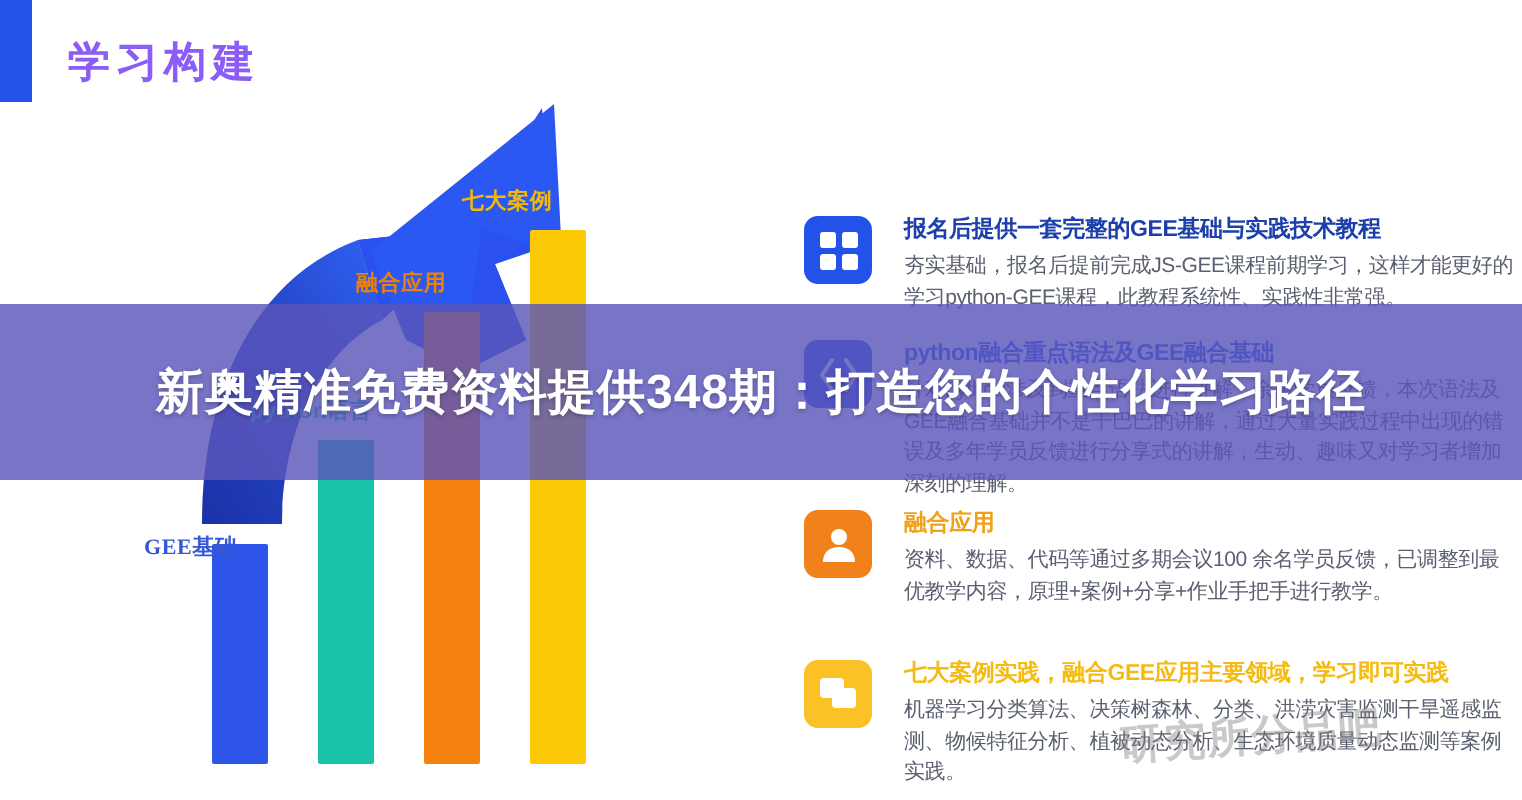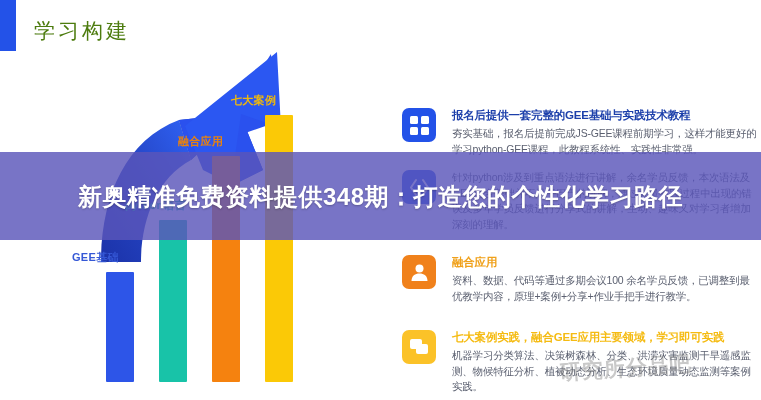--- a/index.html
+++ b/index.html
@@ -9,21 +9,21 @@
     background:#ffffff;
   }
   #stage{position:relative;width:761px;height:400px;overflow:hidden;background:#fff;}
 
   
   .hdr-accent{
     position:absolute;left:0;top:0;width:16px;height:51px;background:#2352e8;
   }
   .hdr-title{
     position:absolute;left:34px;top:17px;
-    font-size:21px;font-weight:normal;color:#4d7c0f;letter-spacing:3px;
+    font-size:21px;font-weight:bold;color:#8b5cf6;letter-spacing:3px;
     white-space:nowrap;
   }
 
   
   #chart{position:absolute;left:0;top:0;width:400px;height:400px;}
   .bar{position:absolute;bottom:18px;width:28px;border-radius:1px;}
   .bar-label{
     position:absolute;font-size:11px;font-weight:bold;white-space:nowrap;
     letter-spacing:.3px;
   }
@@ -88,21 +88,21 @@
       </defs>
       <path d="M6,214 C6,150 30,92 84,72 L96,112 C62,130 46,172 46,214 Z" fill="url(#ag)"></path>
       <path d="M84,72 L96,112 L118,92 L136,138 L168,122 L150,78 L176,62 Z" fill="url(#ag)"></path>
       <path d="M84,72 L176,62 L150,78 L168,122 L136,138 L118,92 L96,112 Z" fill="#2a51ee"></path>
       <path d="M118,96 L176,6 L182,74 Z" fill="#2a51ee"></path>
       <path d="M90,78 L182,4 L186,80 L146,66 L136,136 L108,122 Z" fill="#2b57f2"></path>
     </svg>
 
     <div id="bars">
         <div class="bar" style="left: 106px; height: 110px; background: rgb(45, 85, 232);"></div>
-        <div class="bar-label" style="left: 72px; bottom: 135px; color: rgb(53, 88, 214);">GEE基础</div>
+        <div class="bar-label" style="left: 72px; bottom: 119px; color: rgb(53, 88, 214); font-family: Liberation Serif, serif;">GEE基础</div>
         <div class="bar" style="left: 159px; height: 162px; background: rgb(24, 195, 168);"></div>
         <div class="bar-label" style="left: 125px; bottom: 187px; color: rgb(24, 195, 168);">python语言</div>
         <div class="bar" style="left: 212px; height: 226px; background: rgb(245, 130, 15);"></div>
         <div class="bar-label" style="left: 178px; bottom: 251px; color: rgb(232, 130, 15);">融合应用</div>
         <div class="bar" style="left: 265px; height: 267px; background: rgb(251, 201, 6);"></div>
         <div class="bar-label" style="left: 231px; bottom: 292px; color: rgb(240, 185, 11);">七大案例</div>
       </div>
   </div>
 
   <div id="panel">
@@ -121,20 +121,21 @@
         </div>
       </div>
       <div class="sec" style="top: 170px;">
         <div class="sec-icon" style="top: 0px; background: rgb(35, 82, 232);">
           <svg width="19" height="19" viewBox="0 0 19 19">
             <path d="M6 2 L1 9.5 L6 17" stroke="#fff" stroke-width="2" fill="none" stroke-linecap="round" stroke-linejoin="round"></path>
             <path d="M13 2 L18 9.5 L13 17" stroke="#fff" stroke-width="2" fill="none" stroke-linecap="round" stroke-linejoin="round"></path>
           </svg>
         </div>
         <div class="sec-body">
+          <p class="sec-head" style="color: rgb(35, 82, 232);">python融合重点语法及GEE融合基础</p>
           <p class="sec-text">针对python涉及到重点语法进行讲解，余名学员反馈，本次语法及GEE融合基础并不是干巴巴的讲解，通过大量实践过程中出现的错误及多年学员反馈进行分享式的讲解，生动、趣味又对学习者增加深刻的理解。</p>
         </div>
       </div>
       <div class="sec" style="top: 255px;">
         <div class="sec-icon" style="top: 0px; background: rgb(240, 129, 27);">
           <svg width="19" height="19" viewBox="0 0 19 19">
             <circle cx="9.5" cy="5.5" r="4" fill="#fff"></circle>
             <path d="M1.5 18 C1.5 12.8 5.1 10.5 9.5 10.5 C13.9 10.5 17.5 12.8 17.5 18 Z" fill="#fff"></path>
           </svg>
         </div>

